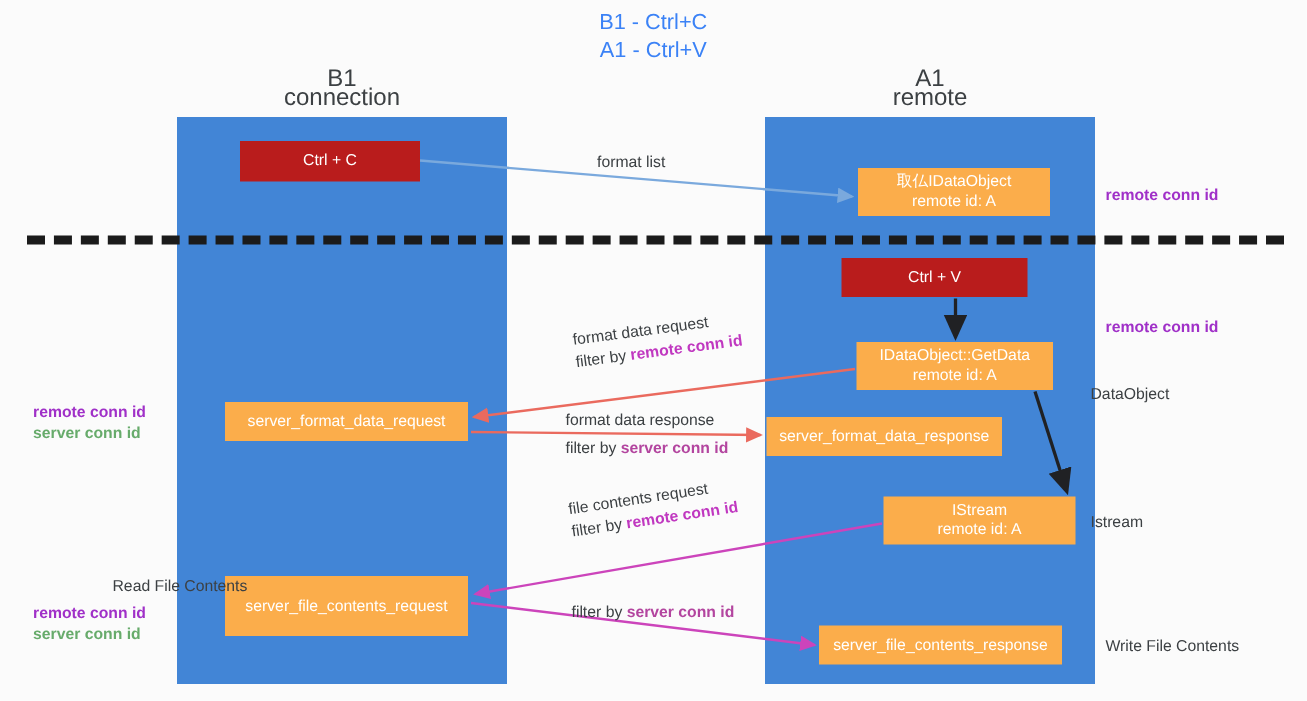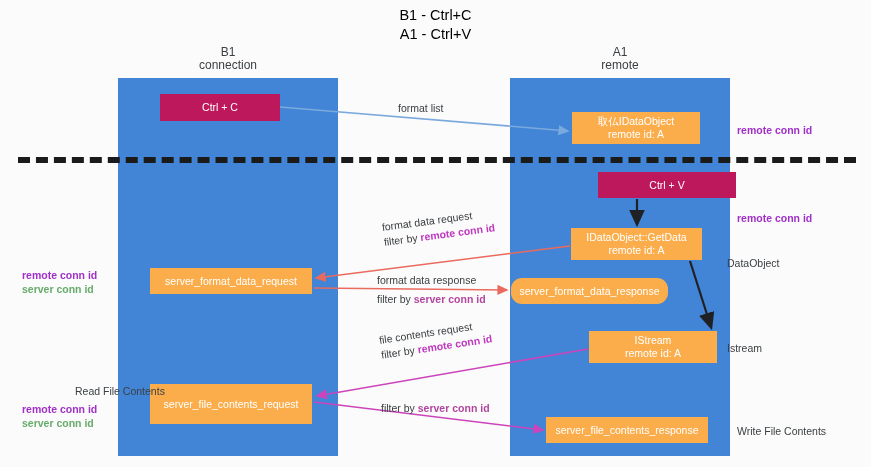--- a/index.html
+++ b/index.html
@@ -22,29 +22,29 @@
     height: 467px;
   }
   .abs { position: absolute; }
 
   
   #title {
     left: 0; top: 6px;
     width: 871px;
     text-align: center;
     font-size: 14.5px;
-    color: #000000;
+    color: #3b82f6;
     line-height: 19px;
   }
   #title div { white-space: pre; }
 
   
   .lane-head {
     text-align: center;
-    font-size: 12px;
+    font-size: 16px;
     color: #3c4043;
     line-height: 13px;
   }
   #head-b1 { left: 118px; top: 46px; width: 220px; }
   #head-a1 { left: 510px; top: 46px; width: 220px; }
   .lane-head .l2 { }
 
   
   .lane {
     background: #4285d6;
@@ -67,31 +67,31 @@
     display: flex;
     flex-direction: column;
     align-items: center;
     justify-content: center;
     color: #ffffff;
     font-size: 10.5px;
     line-height: 13px;
     text-align: center;
     padding: 2px 4px;
   }
-  .box.green { background: #be185d; }
+  .box.green { background: #b91c1c; }
   .box.orange { background: #fbad4b; }
   .box .ln { white-space: nowrap; }
 
   #box-ctrlc   { left: 160px; top: 94px;  width: 120px; height: 27px; }
-  #box-ctrlv   { left: 598px; top: 172px; width: 138px; height: 26px; }
+  #box-ctrlv   { left: 561px; top: 172px; width: 124px; height: 26px; }
   #box-ido     { left: 572px; top: 112px; width: 128px; height: 32px; }
   #box-getdata { left: 571px; top: 228px; width: 131px; height: 32px; }
   #box-istream { left: 589px; top: 331px; width: 128px; height: 32px; }
   #box-sfdreq  { left: 150px; top: 268px; width: 162px; height: 26px; }
-  #box-sfdres  { left: 511px; top: 278px; width: 157px; height: 26px; border-radius: 11px; }
+  #box-sfdres  { left: 511px; top: 278px; width: 157px; height: 26px; }
   #box-sfcreq  { left: 150px; top: 384px; width: 162px; height: 40px; }
   #box-sfcres  { left: 546px; top: 417px; width: 162px; height: 26px; }
 
   
   .tofu { letter-spacing: 0px; }
 
   
   #arrows {
     left: 0; top: 0;
     width: 871px; height: 467px;

